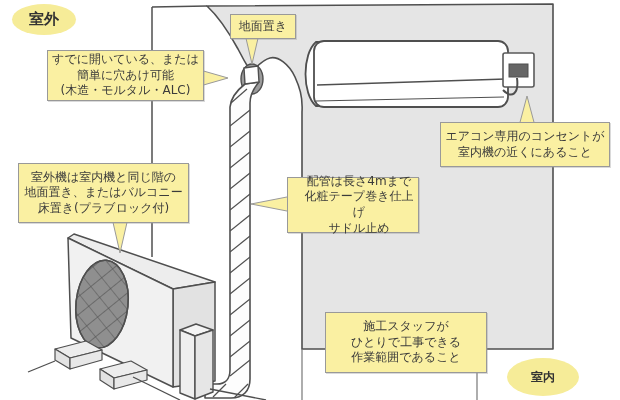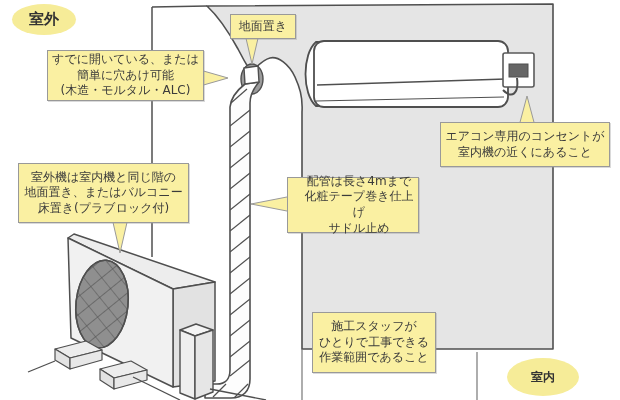--- a/index.html
+++ b/index.html
@@ -141,17 +141,17 @@
 地面置き、またはバルコニー
 床置き(プラブロック付)</div>
 
   <div class="callout" style="left:287px;top:177px;width:132px;height:56px;padding-left:16px;">配管は長さ4mまで
 化粧テープ巻き仕上げ
 サドル止め</div>
 
   <div class="callout" style="left:428px;top:122px;width:170px;height:45px;margin-left:12px;">エアコン専用のコンセントが
 室内機の近くにあること</div>
 
-  <div class="callout" style="left:312px;top:312px;width:124px;height:61px;">施工スタッフが
+  <div class="callout" style="left:325px;top:312px;width:162px;height:61px;">施工スタッフが
 ひとりで工事できる
 作業範囲であること</div>
 
 </div>
 
 </body></html>

